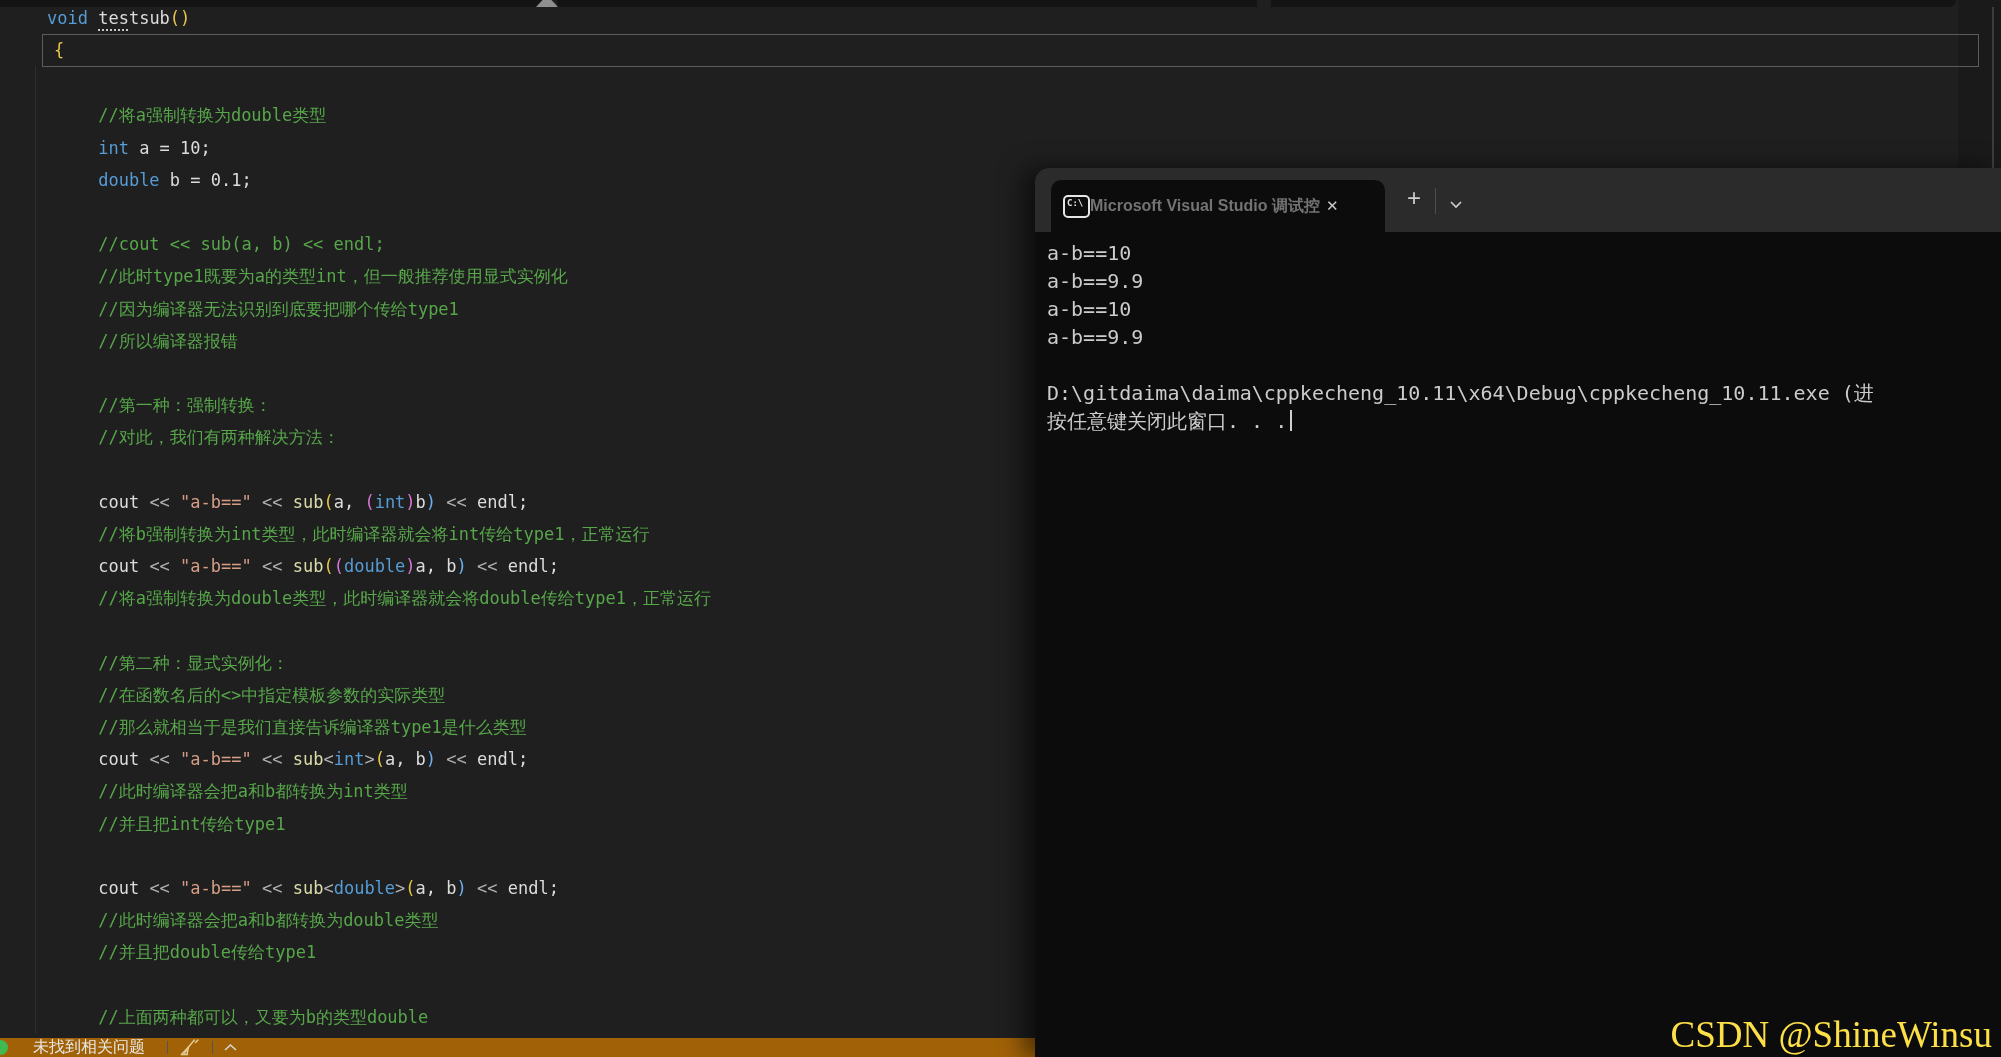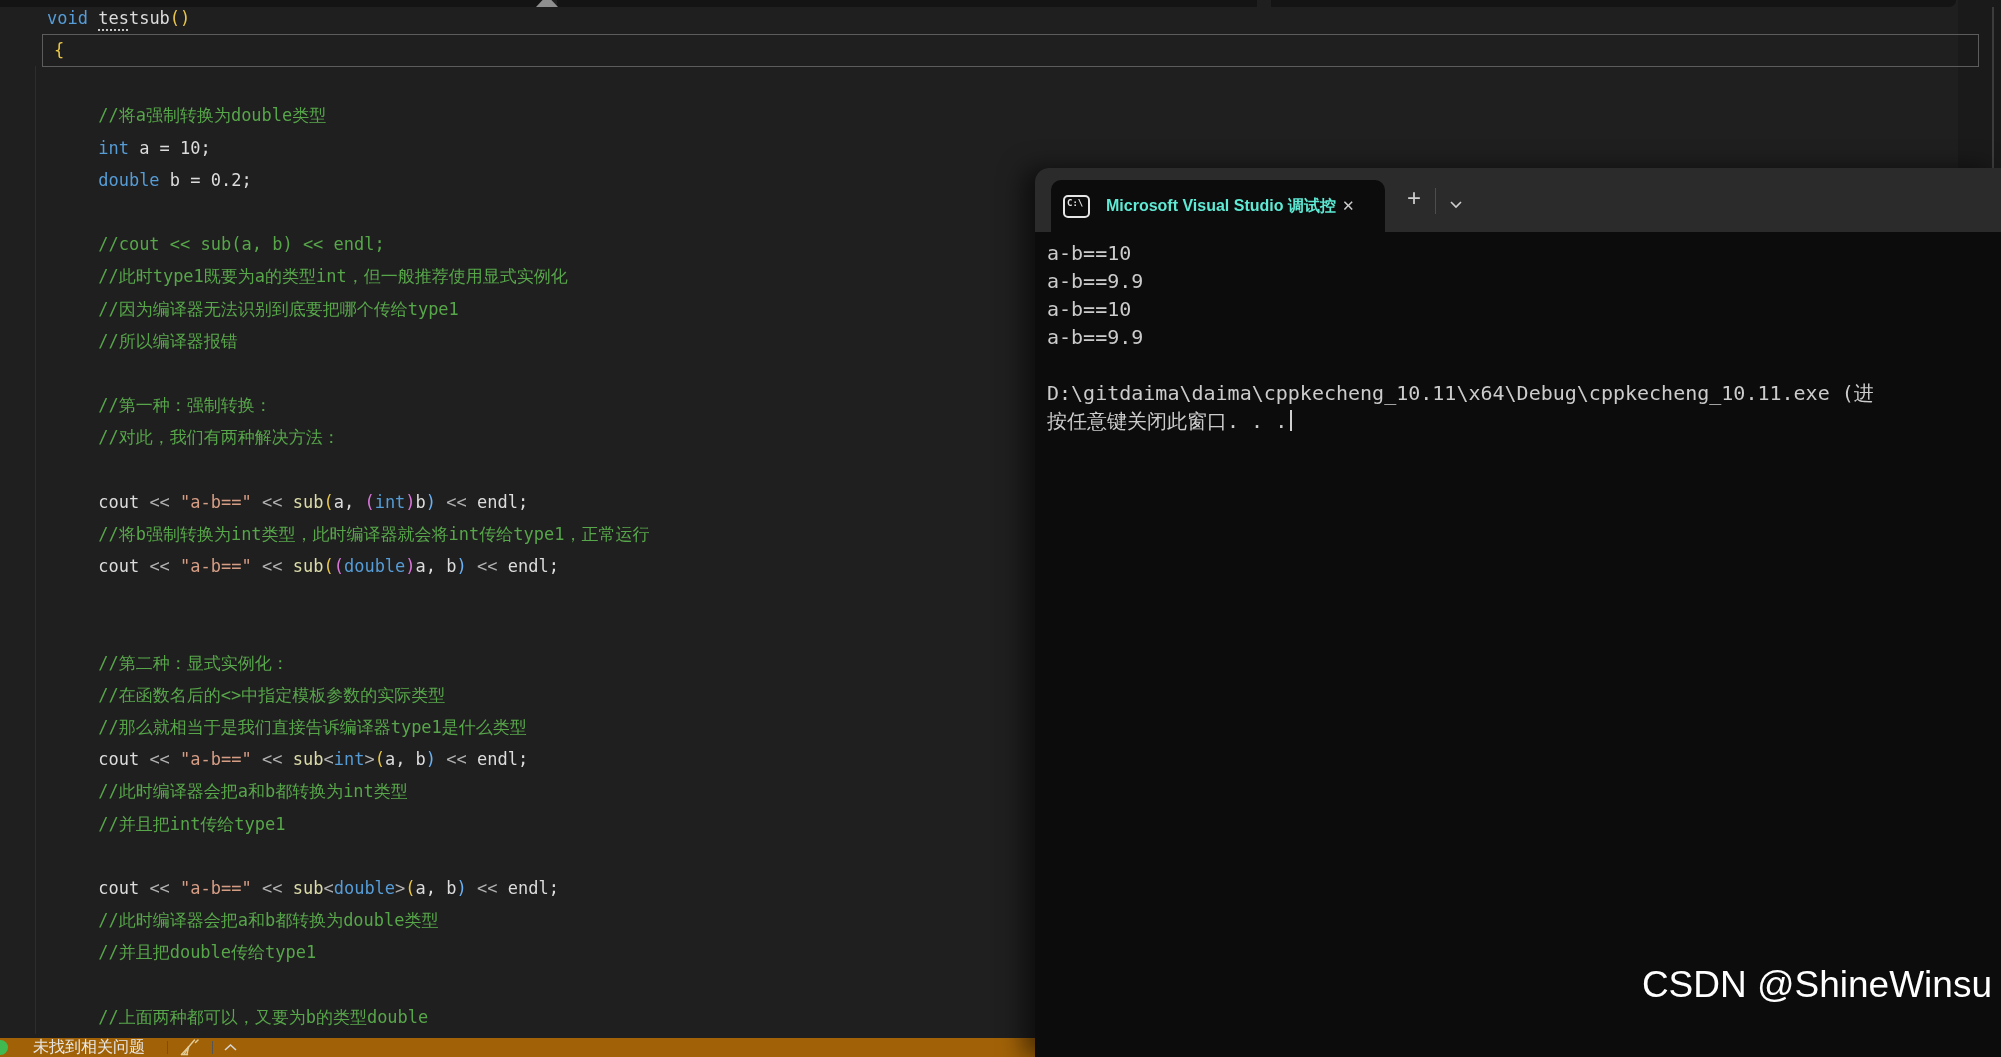--- a/index.html
+++ b/index.html
@@ -61,22 +61,22 @@
     position:absolute; left:16px; top:12px; width:334px; height:52px;
     background:#0c0c0c; border-radius:10px 10px 0 0;
     display:flex; align-items:center; padding:0 12px;
   }
   #cmd-icon {
     width:27px; height:23px; border:2px solid #e6e6e6; border-radius:5px;
     color:#e6e6e6; font-size:9px; font-weight:bold; line-height:1;
     padding:2px 0 0 2px; flex:none; font-family:"DejaVu Sans Mono",monospace;
   }
   #tab-title {
-    margin-left:16px; width:232px; overflow:hidden; white-space:nowrap;
-    font-family:"Liberation Sans", sans-serif; font-size:16px; font-weight:700; color:#5eead4;
+    margin-left:0; width:232px; overflow:hidden; white-space:nowrap;
+    font-family:"Liberation Sans", sans-serif; font-size:16px; font-weight:700; color:#737373;
   }
   #tab-close { margin-left:4px; color:#cccccc; font-size:15px; font-family:"Liberation Sans",sans-serif; cursor:default; }
   #tab-plus {
     position:absolute; left:362px; top:14px; width:34px; height:34px;
     color:#cfcfcf; font-size:24px; font-weight:300; text-align:center; line-height:32px;
     font-family:"Liberation Sans",sans-serif;
   }
   #tab-divider { position:absolute; left:400px; top:20px; width:1px; height:26px; background:#4d4d4d; }
   #tab-chevron { position:absolute; left:414px; top:26px; }
 
@@ -85,22 +85,22 @@
     white-space:pre; overflow:hidden;
   }
   .console-line { height:28px; }
   #console-cursor {
     display:inline-block; width:2px; height:21px; background:#d0d0d0;
     vertical-align:-3px; margin-left:3px;
   }
 
   
   #watermark {
-    position:absolute; right:9px; top:964px; z-index:20;
-    font-family:Liberation Sans, sans-serif; font-size:37px; color:#ffffff;
+    position:absolute; right:9px; top:1013px; z-index:20;
+    font-family:Liberation Serif, serif; font-size:37px; color:#fde047;
   }
 
   
   #status-bar {
     position:absolute; left:0; top:1038px; width:1035px; height:19px;
     background:#a16207; z-index:5; display:flex; align-items:center;
     font-family:"Liberation Sans", sans-serif;
   }
   #status-dot {
     position:absolute; left:-7px; top:2px; width:15px; height:15px;
@@ -128,34 +128,34 @@
 </div>
 
 <div id="code-editor">
   <div id="indent-guide"></div>
   <div id="code-area">
       <div class="code-line"><span class="tk-kw">void </span><span class="tk-id dotted-underline">tes</span><span class="tk-id">tsub</span><span class="tk-pg">()</span></div>
       <div class="code-line boxed"><span class="tk-pg">{</span></div>
       <div class="code-line"></div>
       <div class="code-line"><span class="tk-id">     </span><span class="tk-cm">//将a强制转换为double类型</span></div>
       <div class="code-line"><span class="tk-id">     </span><span class="tk-kw">int</span><span class="tk-id"> a = 10;</span></div>
-      <div class="code-line"><span class="tk-id">     </span><span class="tk-kw">double</span><span class="tk-id"> b = 0.2;</span></div>
+      <div class="code-line"><span class="tk-id">     </span><span class="tk-kw">double</span><span class="tk-id"> b = 0.1;</span></div>
       <div class="code-line"></div>
       <div class="code-line"><span class="tk-id">     </span><span class="tk-cm">//cout &lt;&lt; sub(a, b) &lt;&lt; endl;</span></div>
       <div class="code-line"><span class="tk-id">     </span><span class="tk-cm">//此时type1既要为a的类型int，但一般推荐使用显式实例化</span></div>
       <div class="code-line"><span class="tk-id">     </span><span class="tk-cm">//因为编译器无法识别到底要把哪个传给type1</span></div>
       <div class="code-line"><span class="tk-id">     </span><span class="tk-cm">//所以编译器报错</span></div>
       <div class="code-line"></div>
       <div class="code-line"><span class="tk-id">     </span><span class="tk-cm">//第一种：强制转换：</span></div>
       <div class="code-line"><span class="tk-id">     </span><span class="tk-cm">//对此，我们有两种解决方法：</span></div>
       <div class="code-line"></div>
       <div class="code-line"><span class="tk-id">     </span><span class="tk-id">cout</span><span class="tk-op"> &lt;&lt; </span><span class="tk-str">"a-b=="</span><span class="tk-op"> &lt;&lt; </span><span class="tk-fn">sub</span><span class="tk-pg">(</span><span class="tk-id">a, </span><span class="tk-pc">(</span><span class="tk-kw">int</span><span class="tk-pc">)</span><span class="tk-id">b</span><span class="tk-pb">)</span><span class="tk-op"> &lt;&lt; </span><span class="tk-id">endl;</span></div>
       <div class="code-line"><span class="tk-id">     </span><span class="tk-cm">//将b强制转换为int类型，此时编译器就会将int传给type1，正常运行</span></div>
       <div class="code-line"><span class="tk-id">     </span><span class="tk-id">cout</span><span class="tk-op"> &lt;&lt; </span><span class="tk-str">"a-b=="</span><span class="tk-op"> &lt;&lt; </span><span class="tk-fn">sub</span><span class="tk-pg">(</span><span class="tk-pc">(</span><span class="tk-kw">double</span><span class="tk-pc">)</span><span class="tk-id">a, b</span><span class="tk-pb">)</span><span class="tk-op"> &lt;&lt; </span><span class="tk-id">endl;</span></div>
-      <div class="code-line"><span class="tk-id">     </span></div>
+      <div class="code-line"><span class="tk-id">     </span><span class="tk-cm">//将a强制转换为double类型，此时编译器就会将double传给type1，正常运行</span></div>
       <div class="code-line"></div>
       <div class="code-line"><span class="tk-id">     </span><span class="tk-cm">//第二种：显式实例化：</span></div>
       <div class="code-line"><span class="tk-id">     </span><span class="tk-cm">//在函数名后的&lt;&gt;中指定模板参数的实际类型</span></div>
       <div class="code-line"><span class="tk-id">     </span><span class="tk-cm">//那么就相当于是我们直接告诉编译器type1是什么类型</span></div>
       <div class="code-line"><span class="tk-id">     </span><span class="tk-id">cout</span><span class="tk-op"> &lt;&lt; </span><span class="tk-str">"a-b=="</span><span class="tk-op"> &lt;&lt; </span><span class="tk-fn">sub</span><span class="tk-op">&lt;</span><span class="tk-kw">int</span><span class="tk-op">&gt;</span><span class="tk-pg">(</span><span class="tk-id">a, b</span><span class="tk-pb">)</span><span class="tk-op"> &lt;&lt; </span><span class="tk-id">endl;</span></div>
       <div class="code-line"><span class="tk-id">     </span><span class="tk-cm">//此时编译器会把a和b都转换为int类型</span></div>
       <div class="code-line"><span class="tk-id">     </span><span class="tk-cm">//并且把int传给type1</span></div>
       <div class="code-line"></div>
       <div class="code-line"><span class="tk-id">     </span><span class="tk-id">cout</span><span class="tk-op"> &lt;&lt; </span><span class="tk-str">"a-b=="</span><span class="tk-op"> &lt;&lt; </span><span class="tk-fn">sub</span><span class="tk-op">&lt;</span><span class="tk-kw">double</span><span class="tk-op">&gt;</span><span class="tk-pg">(</span><span class="tk-id">a, b</span><span class="tk-pb">)</span><span class="tk-op"> &lt;&lt; </span><span class="tk-id">endl;</span></div>
       <div class="code-line"><span class="tk-id">     </span><span class="tk-cm">//此时编译器会把a和b都转换为double类型</span></div>

